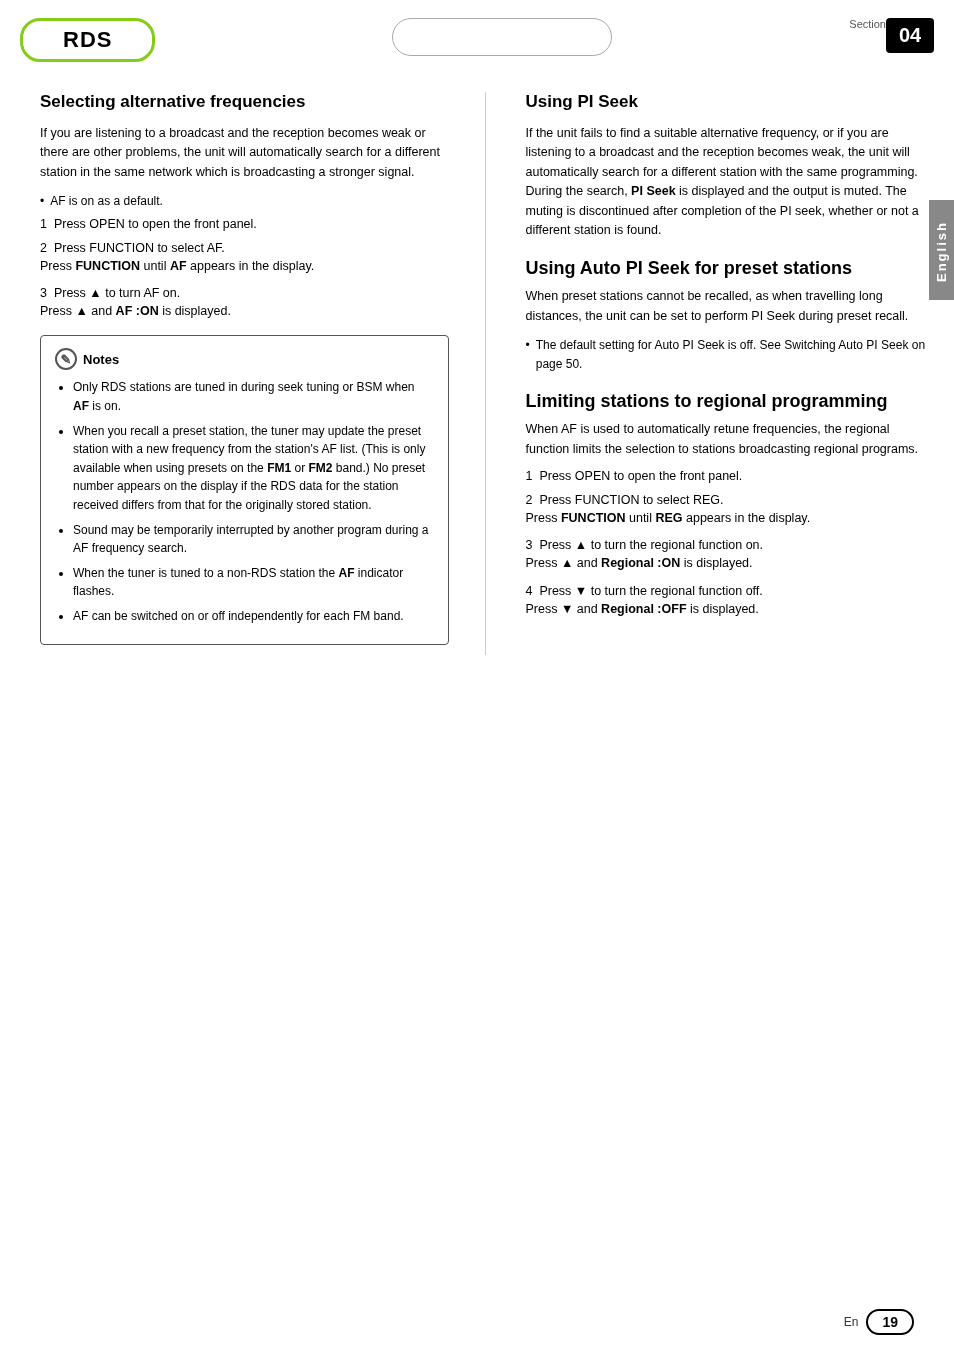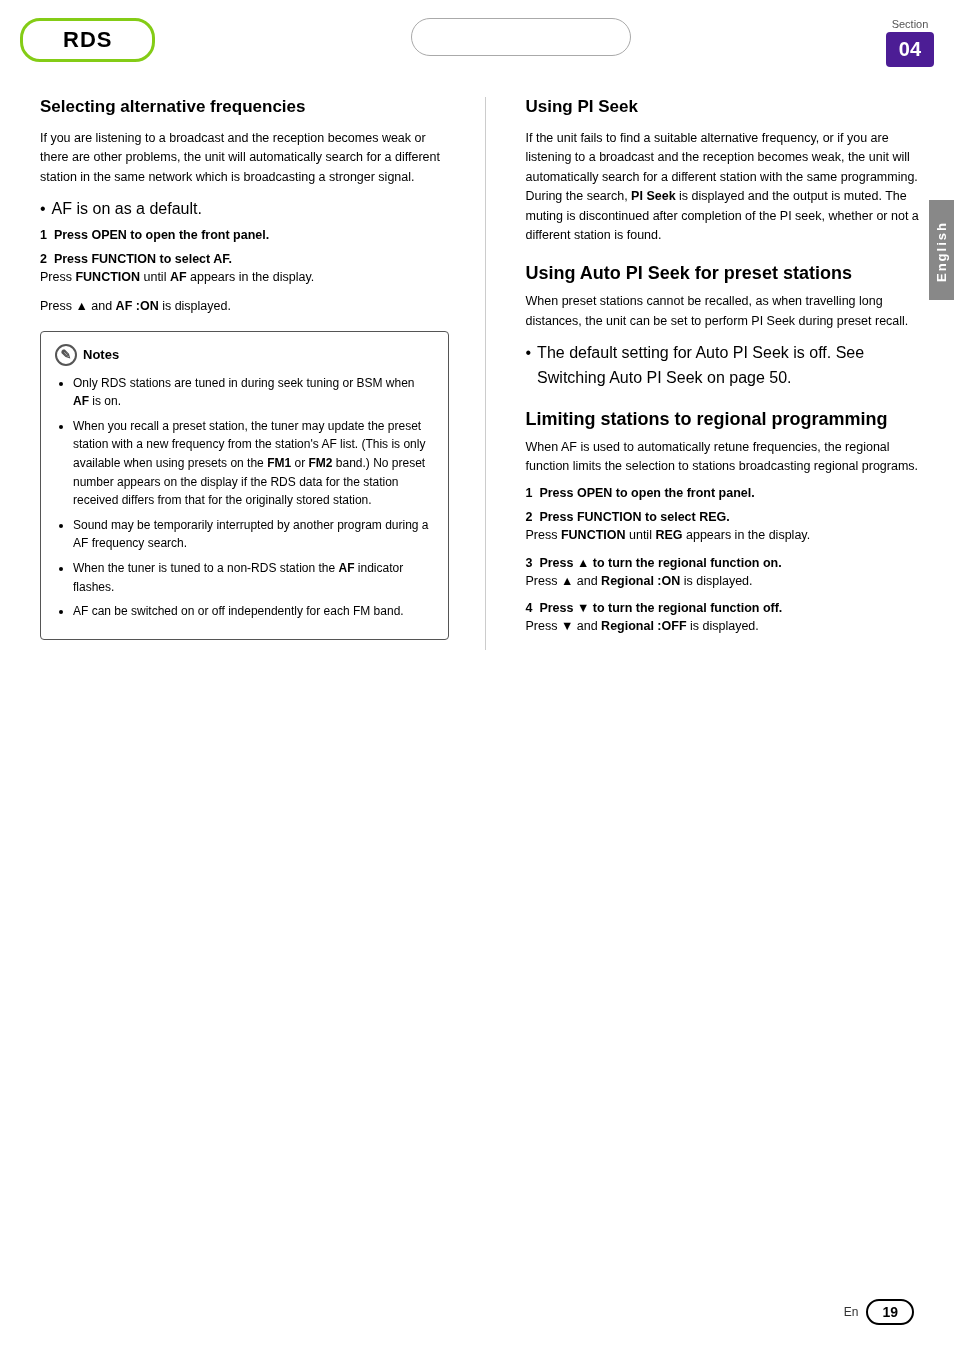--- a/index.html
+++ b/index.html
@@ -26,33 +26,33 @@
       border: 3px solid #84cc16;
       border-radius: 20px;
       padding: 6px 40px;
       font-size: 22px;
       font-weight: bold;
       letter-spacing: 1px;
     }
 
     .section-badge-wrap {
       display: flex;
-      flex-direction: column;
-      align-items: center;
+      flex-direction: row;
+      align-items: flex-start;
     }
 
     .section-label {
       font-size: 11px;
       color: #555;
       text-align: right;
       margin-bottom: 2px;
     }
 
     .section-number-badge {
-      background: #4c1d95;
+      background: #000000;
       color: #fff;
       font-size: 20px;
       font-weight: bold;
       border-radius: 4px;
       padding: 6px 12px;
       min-width: 48px;
       text-align: center;
     }
 
     .top-center-box {
@@ -114,21 +114,21 @@
       line-height: 1.55;
       margin-bottom: 10px;
     }
 
     .step {
       margin-bottom: 10px;
     }
 
     .step-label {
       font-size: 12.5px;
-      font-weight: bold;
+      font-weight: normal;
       margin-bottom: 2px;
     }
 
     .step-detail {
       font-size: 12.5px;
       line-height: 1.55;
       margin-left: 0;
     }
 
     .notes-box {
@@ -166,36 +166,36 @@
       padding-left: 18px;
       font-size: 12px;
       line-height: 1.55;
     }
 
     .notes-list li {
       margin-bottom: 6px;
     }
 
     .bullet-item {
-      font-size: 16px;
+      font-size: 12px;
       line-height: 1.55;
       margin-bottom: 6px;
       display: flex;
       gap: 6px;
     }
 
     .bullet-item::before {
       content: "•";
       flex-shrink: 0;
     }
 
     
     .bottom-bar {
       position: absolute;
-      bottom: 30px;
+      bottom: 20px;
       right: 40px;
       display: flex;
       align-items: center;
       gap: 8px;
       font-size: 13px;
     }
 
     .page-lang {
       font-size: 12px;
       color: #333;
@@ -244,20 +244,21 @@
     <div class="step">
       <div class="step-label">1&nbsp;&nbsp;<span>Press OPEN to open the front panel.</span></div>
     </div>
 
     <div class="step">
       <div class="step-label">2&nbsp;&nbsp;<span>Press FUNCTION to select AF.</span></div>
       <div class="step-detail">Press <span class="bold">FUNCTION</span> until <span class="bold">AF</span> appears in the display.</div>
     </div>
 
     <div class="step">
+      <div class="step-label">3&nbsp;&nbsp;<span>Press ▲ to turn AF on.</span></div>
       <div class="step-detail">Press ▲ and <span class="bold">AF :ON</span> is displayed.</div>
     </div>
 
 
     <div class="notes-box">
       <div class="notes-title">
         <span class="note-icon">✎</span>
         <span>Notes</span>
       </div>
       <ul class="notes-list">

